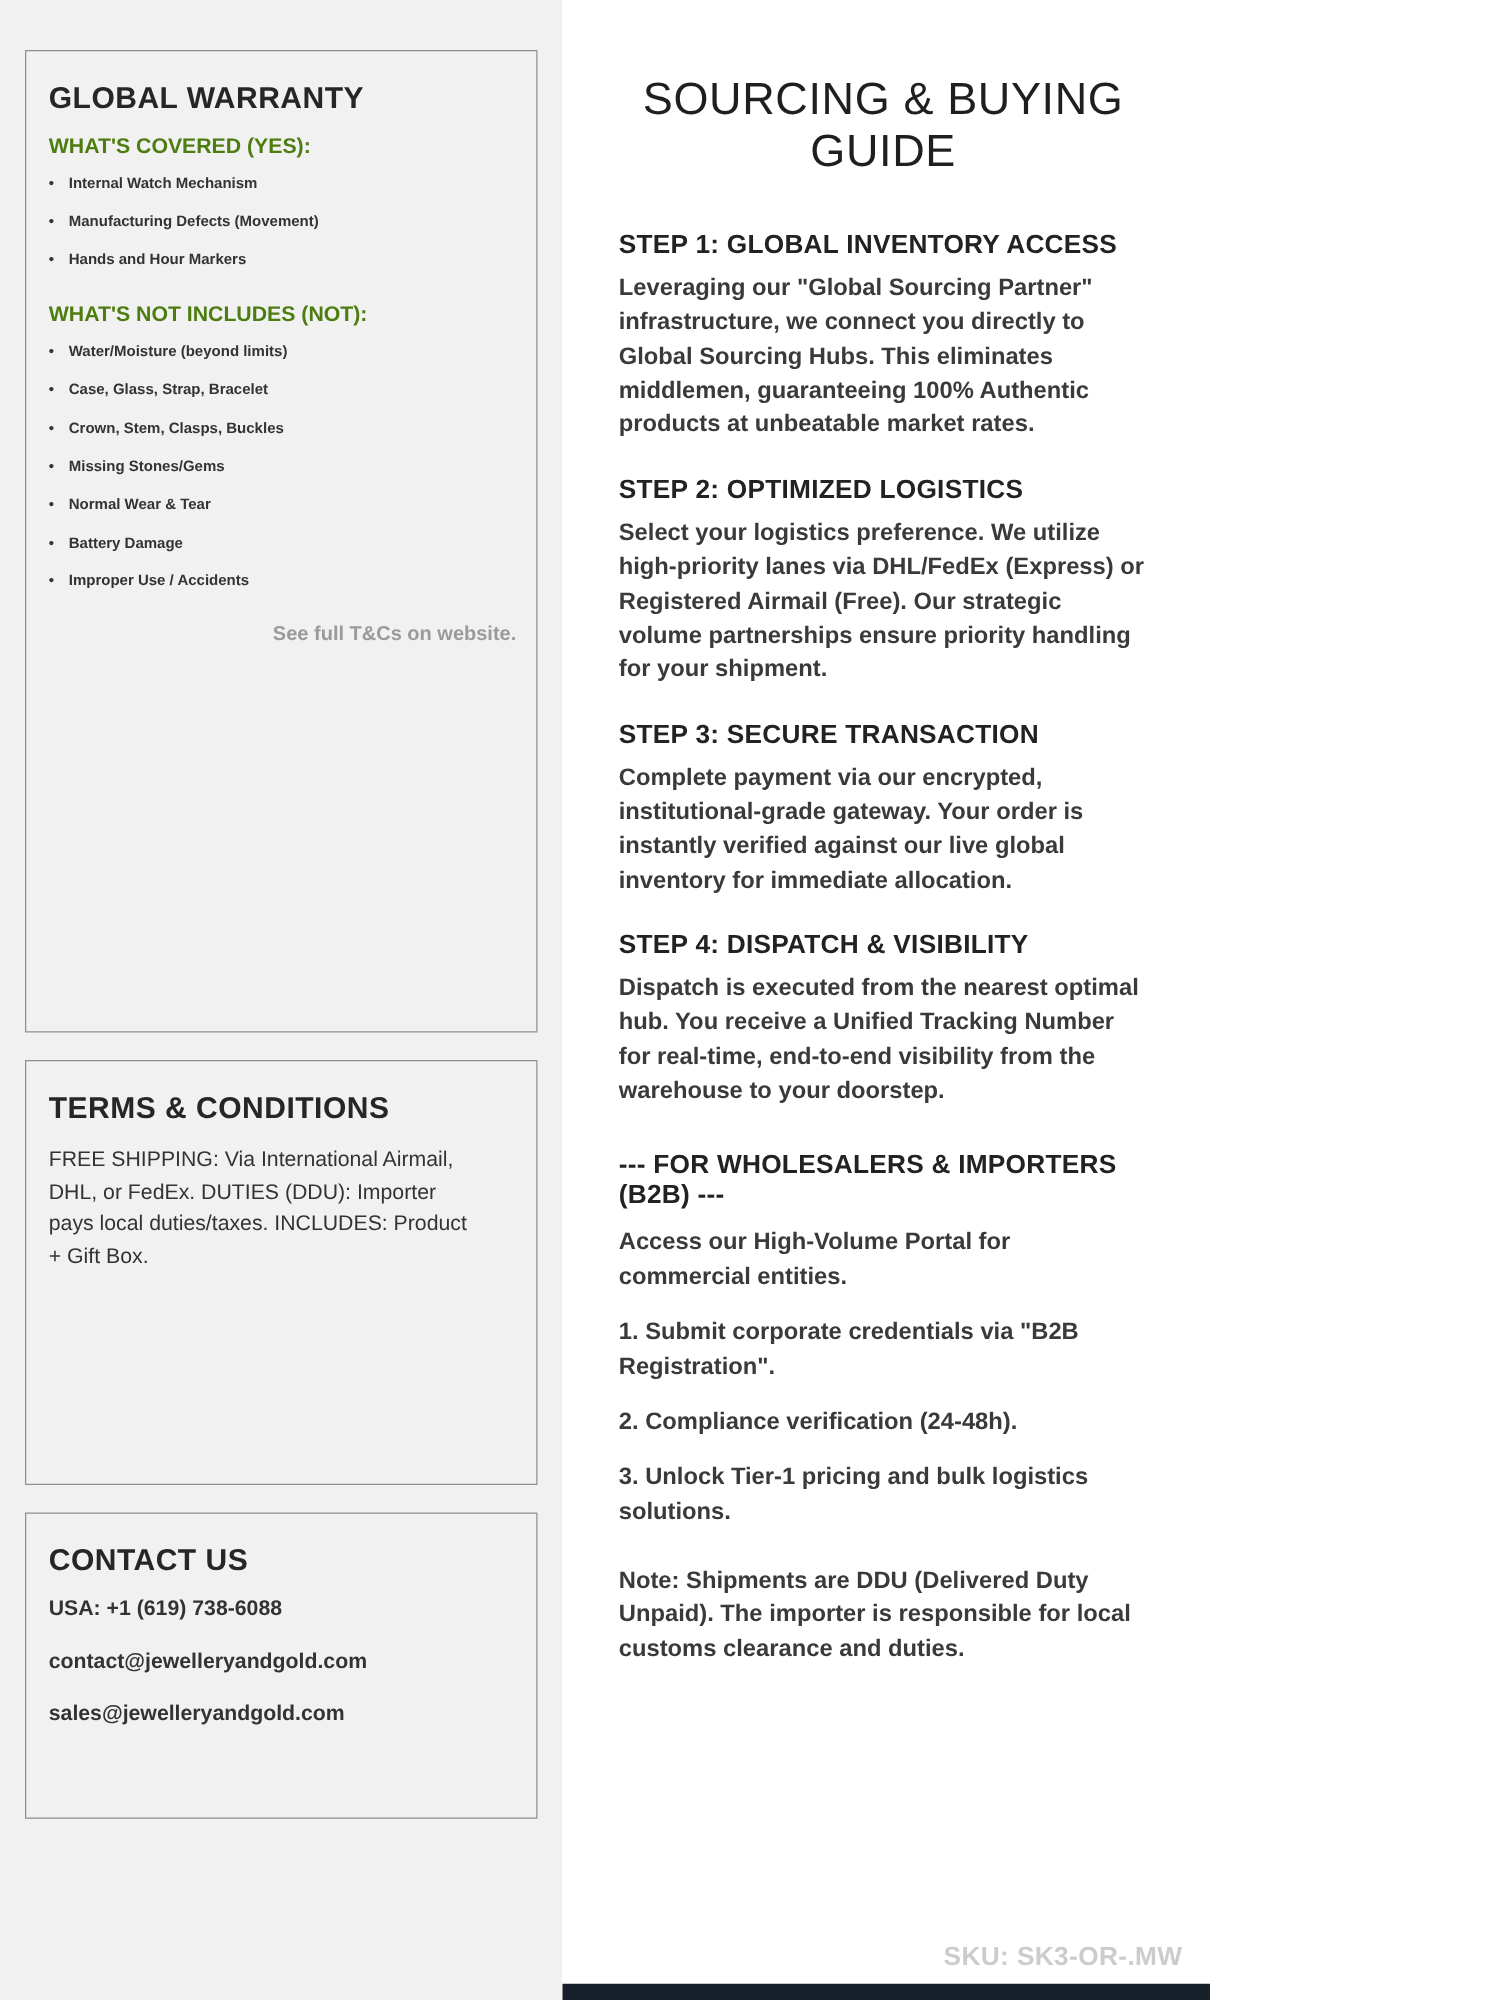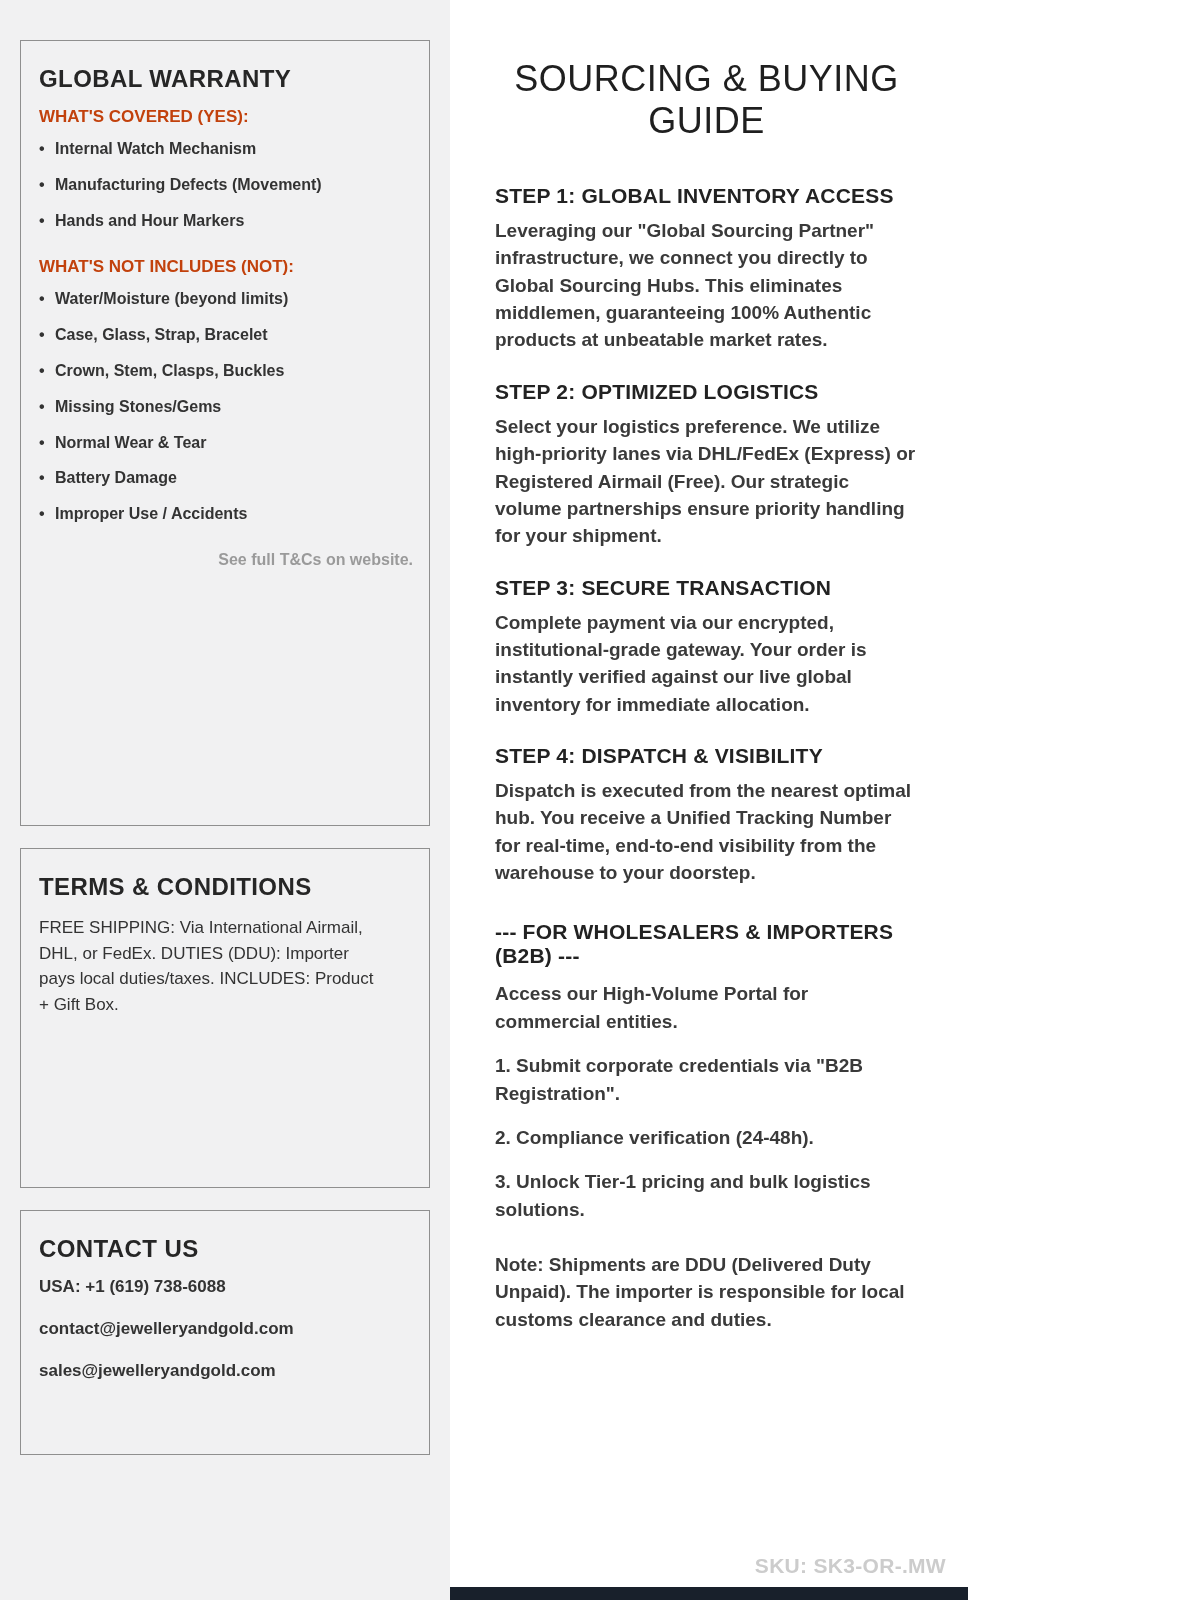--- a/index.html
+++ b/index.html
@@ -31,26 +31,26 @@
   .box h2 {
     font-size: 24px;
     font-weight: 800;
     color: #262626;
     letter-spacing: 0.4px;
     margin-bottom: 14px;
   }
   .box h3 {
     font-size: 17px;
     font-weight: 700;
-    color: #c2410c;
+    color: #4d7c0f;
     margin-bottom: 12px;
   }
   .bullets { list-style: none; margin-bottom: 26px; }
   .bullets li {
-    font-size: 16px;
+    font-size: 12px;
     font-weight: 600;
     color: #333333;
     line-height: 1.3;
     margin-bottom: 15px;
     padding-left: 16px;
     position: relative;
   }
   .bullets li::before {
     content: "•";
     position: absolute;

